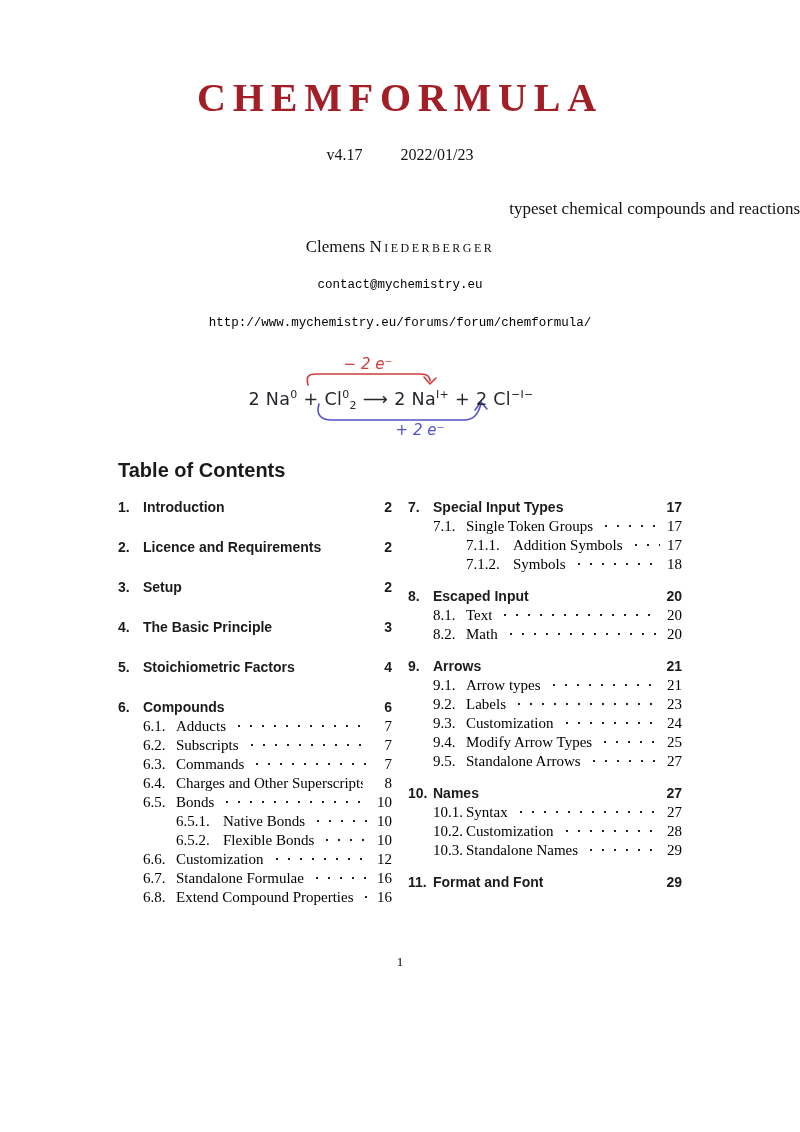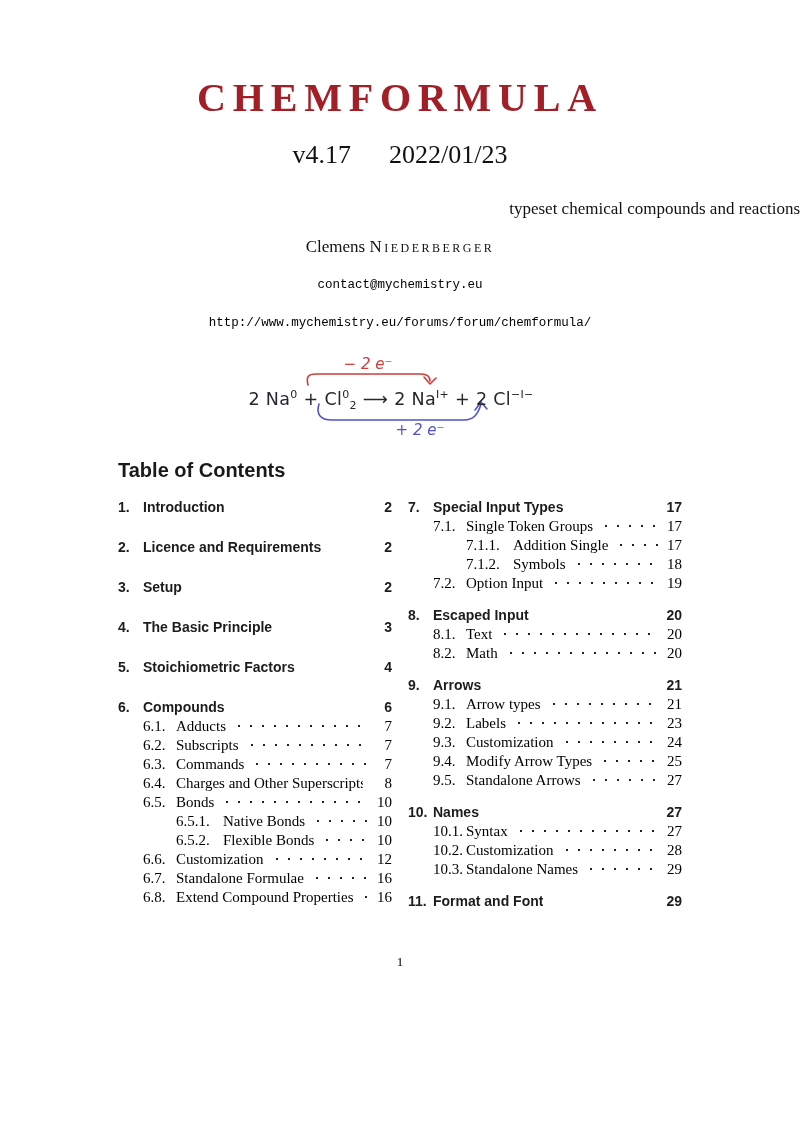--- a/index.html
+++ b/index.html
@@ -18,21 +18,21 @@
     text-align:center;
     font-family:"Liberation Serif", serif;
     font-size:40px; line-height:42px;
     font-weight:bold;
     letter-spacing:0.17em;
     color:var(--title-red,#a31f27);
   }
   .version-line {
     margin-top:26px;
     display:flex; justify-content:center; gap:38px;
-    font-size:26px; line-height:19px;
+    font-size:16px; line-height:19px;
   }
   .subtitle { margin-top:36px; text-align:right; font-size:17px; line-height:18px; }
   .author   { margin-top:20px; text-align:center; font-size:17px; line-height:18px; }
   .author .sc { font-variant:small-caps; letter-spacing:2.5px; }
   .mono-line {
     text-align:center;
     font-family:"Liberation Mono", monospace;
     font-size:12.5px; line-height:14px;
     color:#000;
   }
@@ -252,36 +252,30 @@
             <span class="pg">17</span>
           </div>
           <div class="entry lv2">
             <span class="num">7.1.</span>
             <span class="label">Single Token Groups</span>
             <span class="leader"></span>
             <span class="pg">17</span>
           </div>
           <div class="entry lv3">
             <span class="num">7.1.1.</span>
-            <span class="label">Addition Single</span>
+            <span class="label">Addition Symbols</span>
             <span class="leader"></span>
             <span class="pg">17</span>
           </div>
           <div class="entry lv3">
             <span class="num">7.1.2.</span>
             <span class="label">Symbols</span>
             <span class="leader"></span>
             <span class="pg">18</span>
           </div>
-          <div class="entry lv2">
-            <span class="num">7.2.</span>
-            <span class="label">Option Input</span>
-            <span class="leader"></span>
-            <span class="pg">19</span>
-          </div>
           <div class="entry lv1">
             <span class="num">8.</span>
             <span class="label">Escaped Input</span>
             <span class="leader"></span>
             <span class="pg">20</span>
           </div>
           <div class="entry lv2">
             <span class="num">8.1.</span>
             <span class="label">Text</span>
             <span class="leader"></span>

